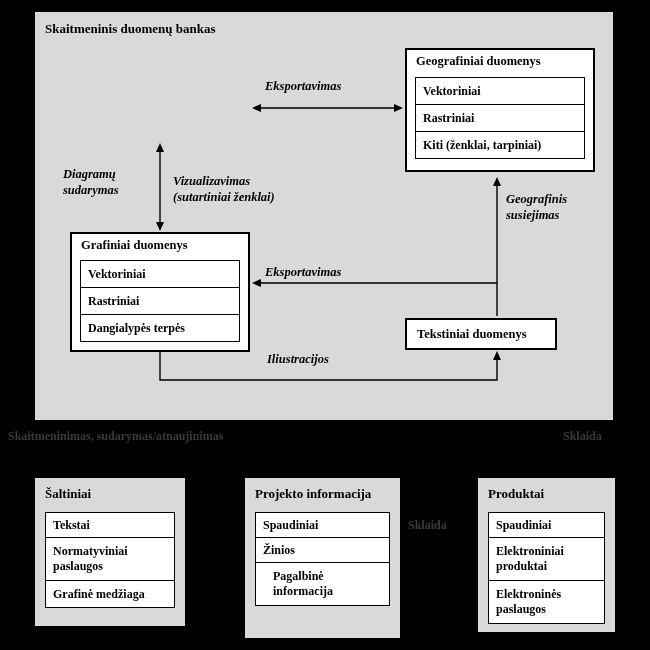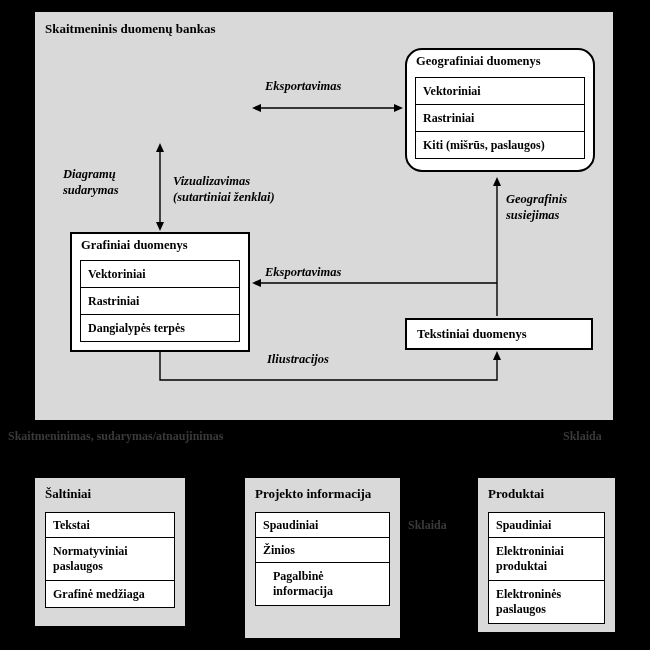--- a/index.html
+++ b/index.html
@@ -33,39 +33,39 @@
 </head>
 <body>
 
 <div id="stage">
 
   <div class="panel" style="left:35px;top:12px;width:578px;height:408px;">
     <div class="panel-title" style="left:10px;top:9px;">Skaitmeninis duomenų bankas</div>
   </div>
 
 
-  <div class="obox" style="left:405px;top:48px;width:190px;height:124px;border-radius:17px;">
+  <div class="obox" style="left:405px;top:48px;width:190px;height:124px;">
     <div class="otitle">Geografiniai duomenys</div>
     <div class="itable" style="top:27px;">
       <div class="irow" style="height:28px;">Vektoriniai</div>
       <div class="irow" style="height:28px;">Rastriniai</div>
-      <div class="irow" style="height:28px;">Kiti (mišrūs, paslaugos)</div>
+      <div class="irow" style="height:28px;">Kiti (ženklai, tarpiniai)</div>
     </div>
   </div>
 
   <div class="obox" style="left:70px;top:232px;width:180px;height:120px;">
     <div class="otitle">Grafiniai duomenys</div>
     <div class="itable" style="top:26px;">
       <div class="irow" style="height:28px;">Vektoriniai</div>
       <div class="irow" style="height:28px;">Rastriniai</div>
       <div class="irow" style="height:28px;">Dangialypės terpės</div>
     </div>
   </div>
 
-  <div class="singlebox" style="left:405px;top:318px;width:188px;height:32px;">Tekstiniai duomenys</div>
+  <div class="singlebox" style="left:405px;top:318px;width:152px;height:32px;">Tekstiniai duomenys</div>
 
   <svg class="overlay arrow" width="650" height="650" viewBox="0 0 650 650">
 
     <g>
       <line x1="259" y1="108" x2="397" y2="108"></line>
       <polygon points="252,108 261,104 261,112"></polygon>
       <polygon points="403,108 394,104 394,112"></polygon>
     </g>
 
     <g>

